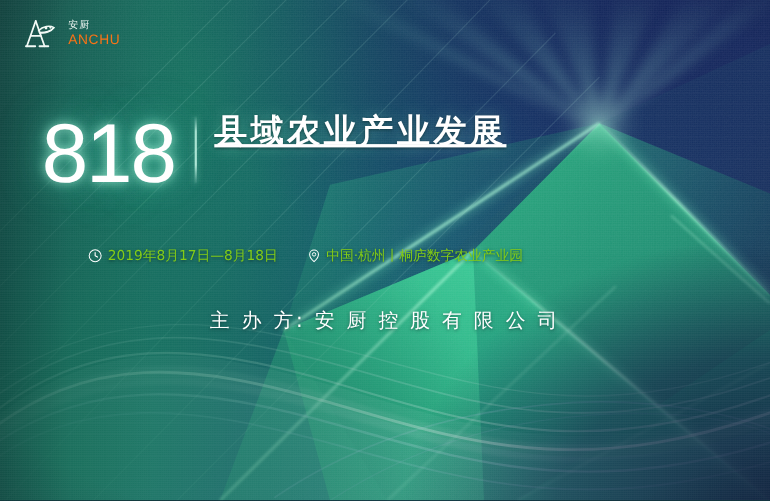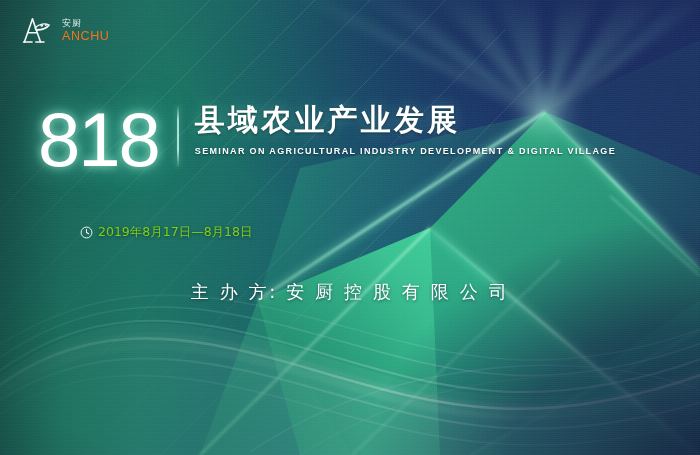--- a/index.html
+++ b/index.html
@@ -119,20 +119,21 @@
     font-family:"DejaVu Sans","Liberation Sans",sans-serif;
     font-size:30px;
     font-weight:bold;
     color:#ffffff;
     letter-spacing:3.2px;
     line-height:1.33;
     white-space:nowrap;
     text-shadow:
       0 1px 3px rgba(2,28,30,.55),
       0 0 14px rgba(150,245,215,.32);
+    text-decoration: underline;
   }
   #title-sub{
     margin-top:6px;
     font-family:"Liberation Sans",sans-serif;
     font-size:9px;
     font-weight:bold;
     color:#ffffff;
     letter-spacing:1.35px;
     white-space:nowrap;
     text-shadow:0 1px 2px rgba(2,28,30,.6);
@@ -337,31 +338,37 @@
       <span class="cn">安厨</span>
       <span class="en">ANCHU</span>
     </span>
   </div>
 
   <div id="headline">
     <div id="big-number">818</div>
     <div id="title-divider"></div>
     <div id="title-text">
       <div class="title-line">县域农业产业发展</div>
-      <div id="title-sub">SEMINAR ON AGRICULTURAL INDUSTRY DEVELOPMENT &amp; DIGITAL VILLAGE</div>
     </div>
   </div>
 
   <div id="meta">
     <span class="meta-item">
       <svg class="meta-ico" viewBox="0 0 24 24">
         <circle cx="12" cy="12" r="10" fill="none" stroke="#ffffff" stroke-width="1.7"></circle>
         <path d="M12 6.6 L12 12 L16 14.2" fill="none" stroke="#ffffff" stroke-width="1.9" stroke-linecap="round" stroke-linejoin="round"></path>
       </svg>
       <span>2019年8月17日—8月18日</span>
     </span>
+    <span class="meta-item">
+      <svg class="meta-ico" viewBox="0 0 24 24">
+        <path d="M12 2.4 C7.9 2.4 4.6 5.7 4.6 9.8 C4.6 15.2 12 22 12 22 C12 22 19.4 15.2 19.4 9.8 C19.4 5.7 16.1 2.4 12 2.4 Z" fill="none" stroke="#ffffff" stroke-width="1.7" stroke-linejoin="round"></path>
+        <circle cx="12" cy="9.7" r="2.9" fill="none" stroke="#ffffff" stroke-width="1.6"></circle>
+      </svg>
+      <span>中国·杭州丨桐庐数字农业产业园</span>
+    </span>
   </div>
 
   <div id="organizers">
     <div class="org-line">主 办 方: 安 厨 控 股 有 限 公 司</div>
   </div>
 
 </div>
 
 </body></html>

